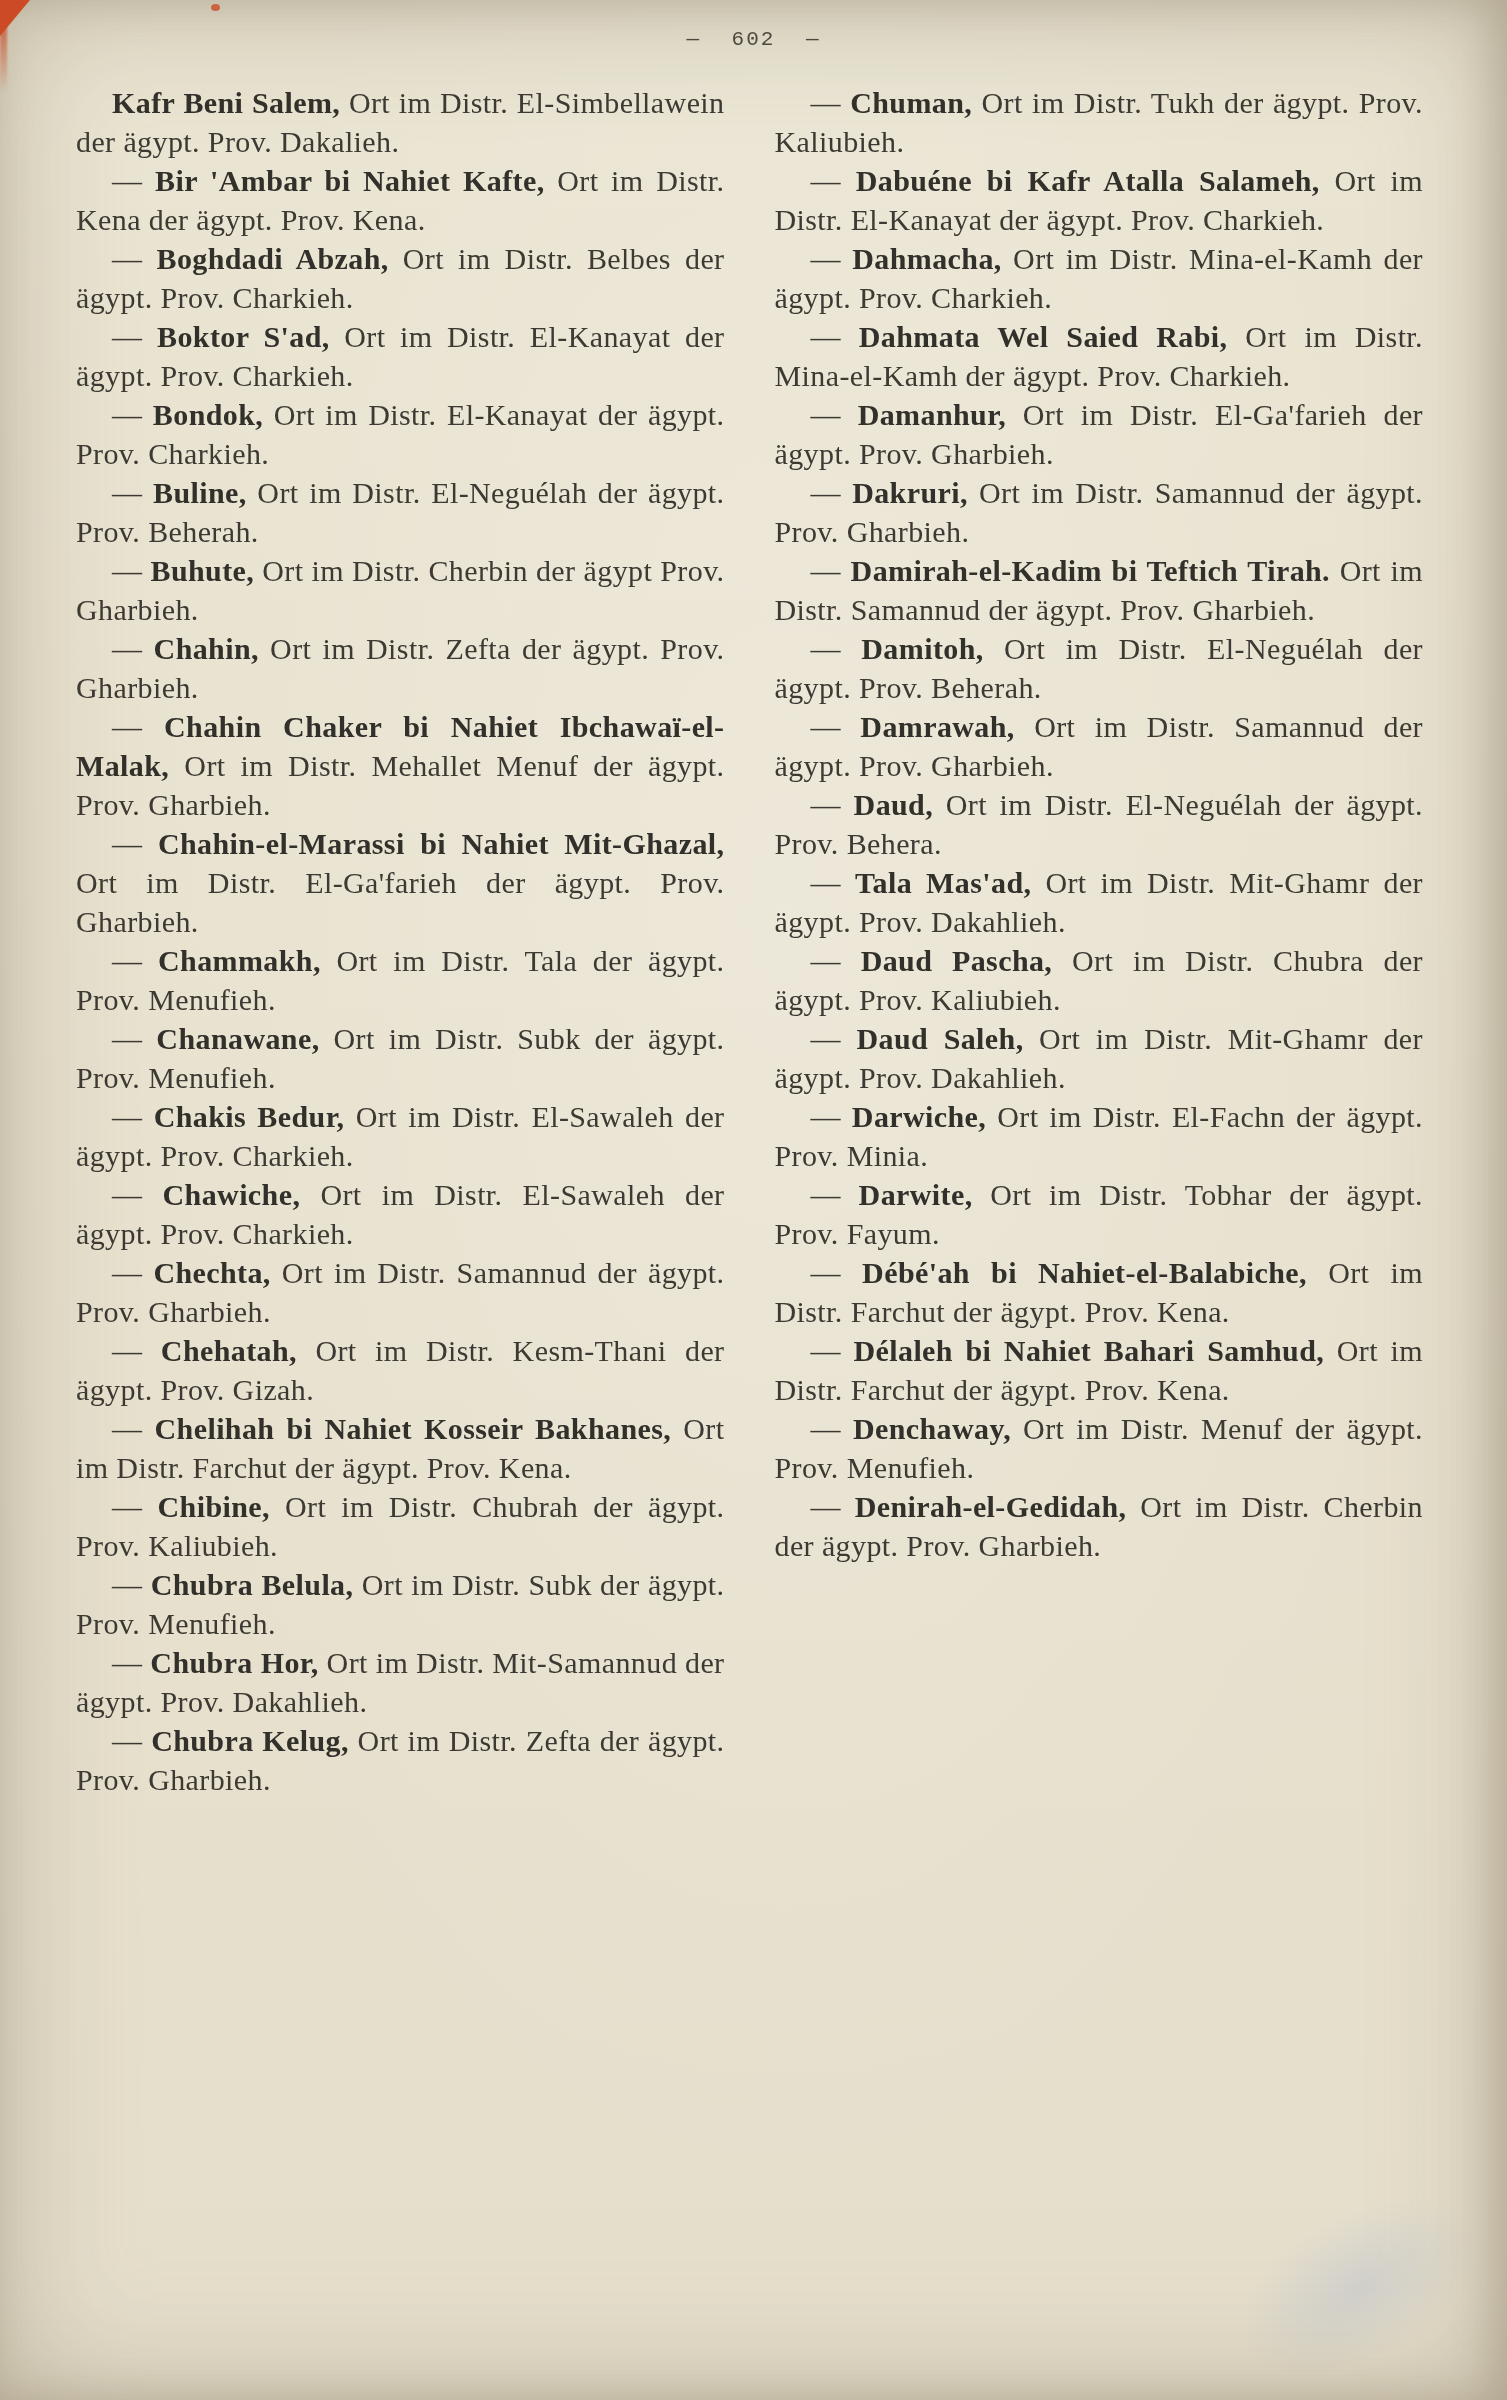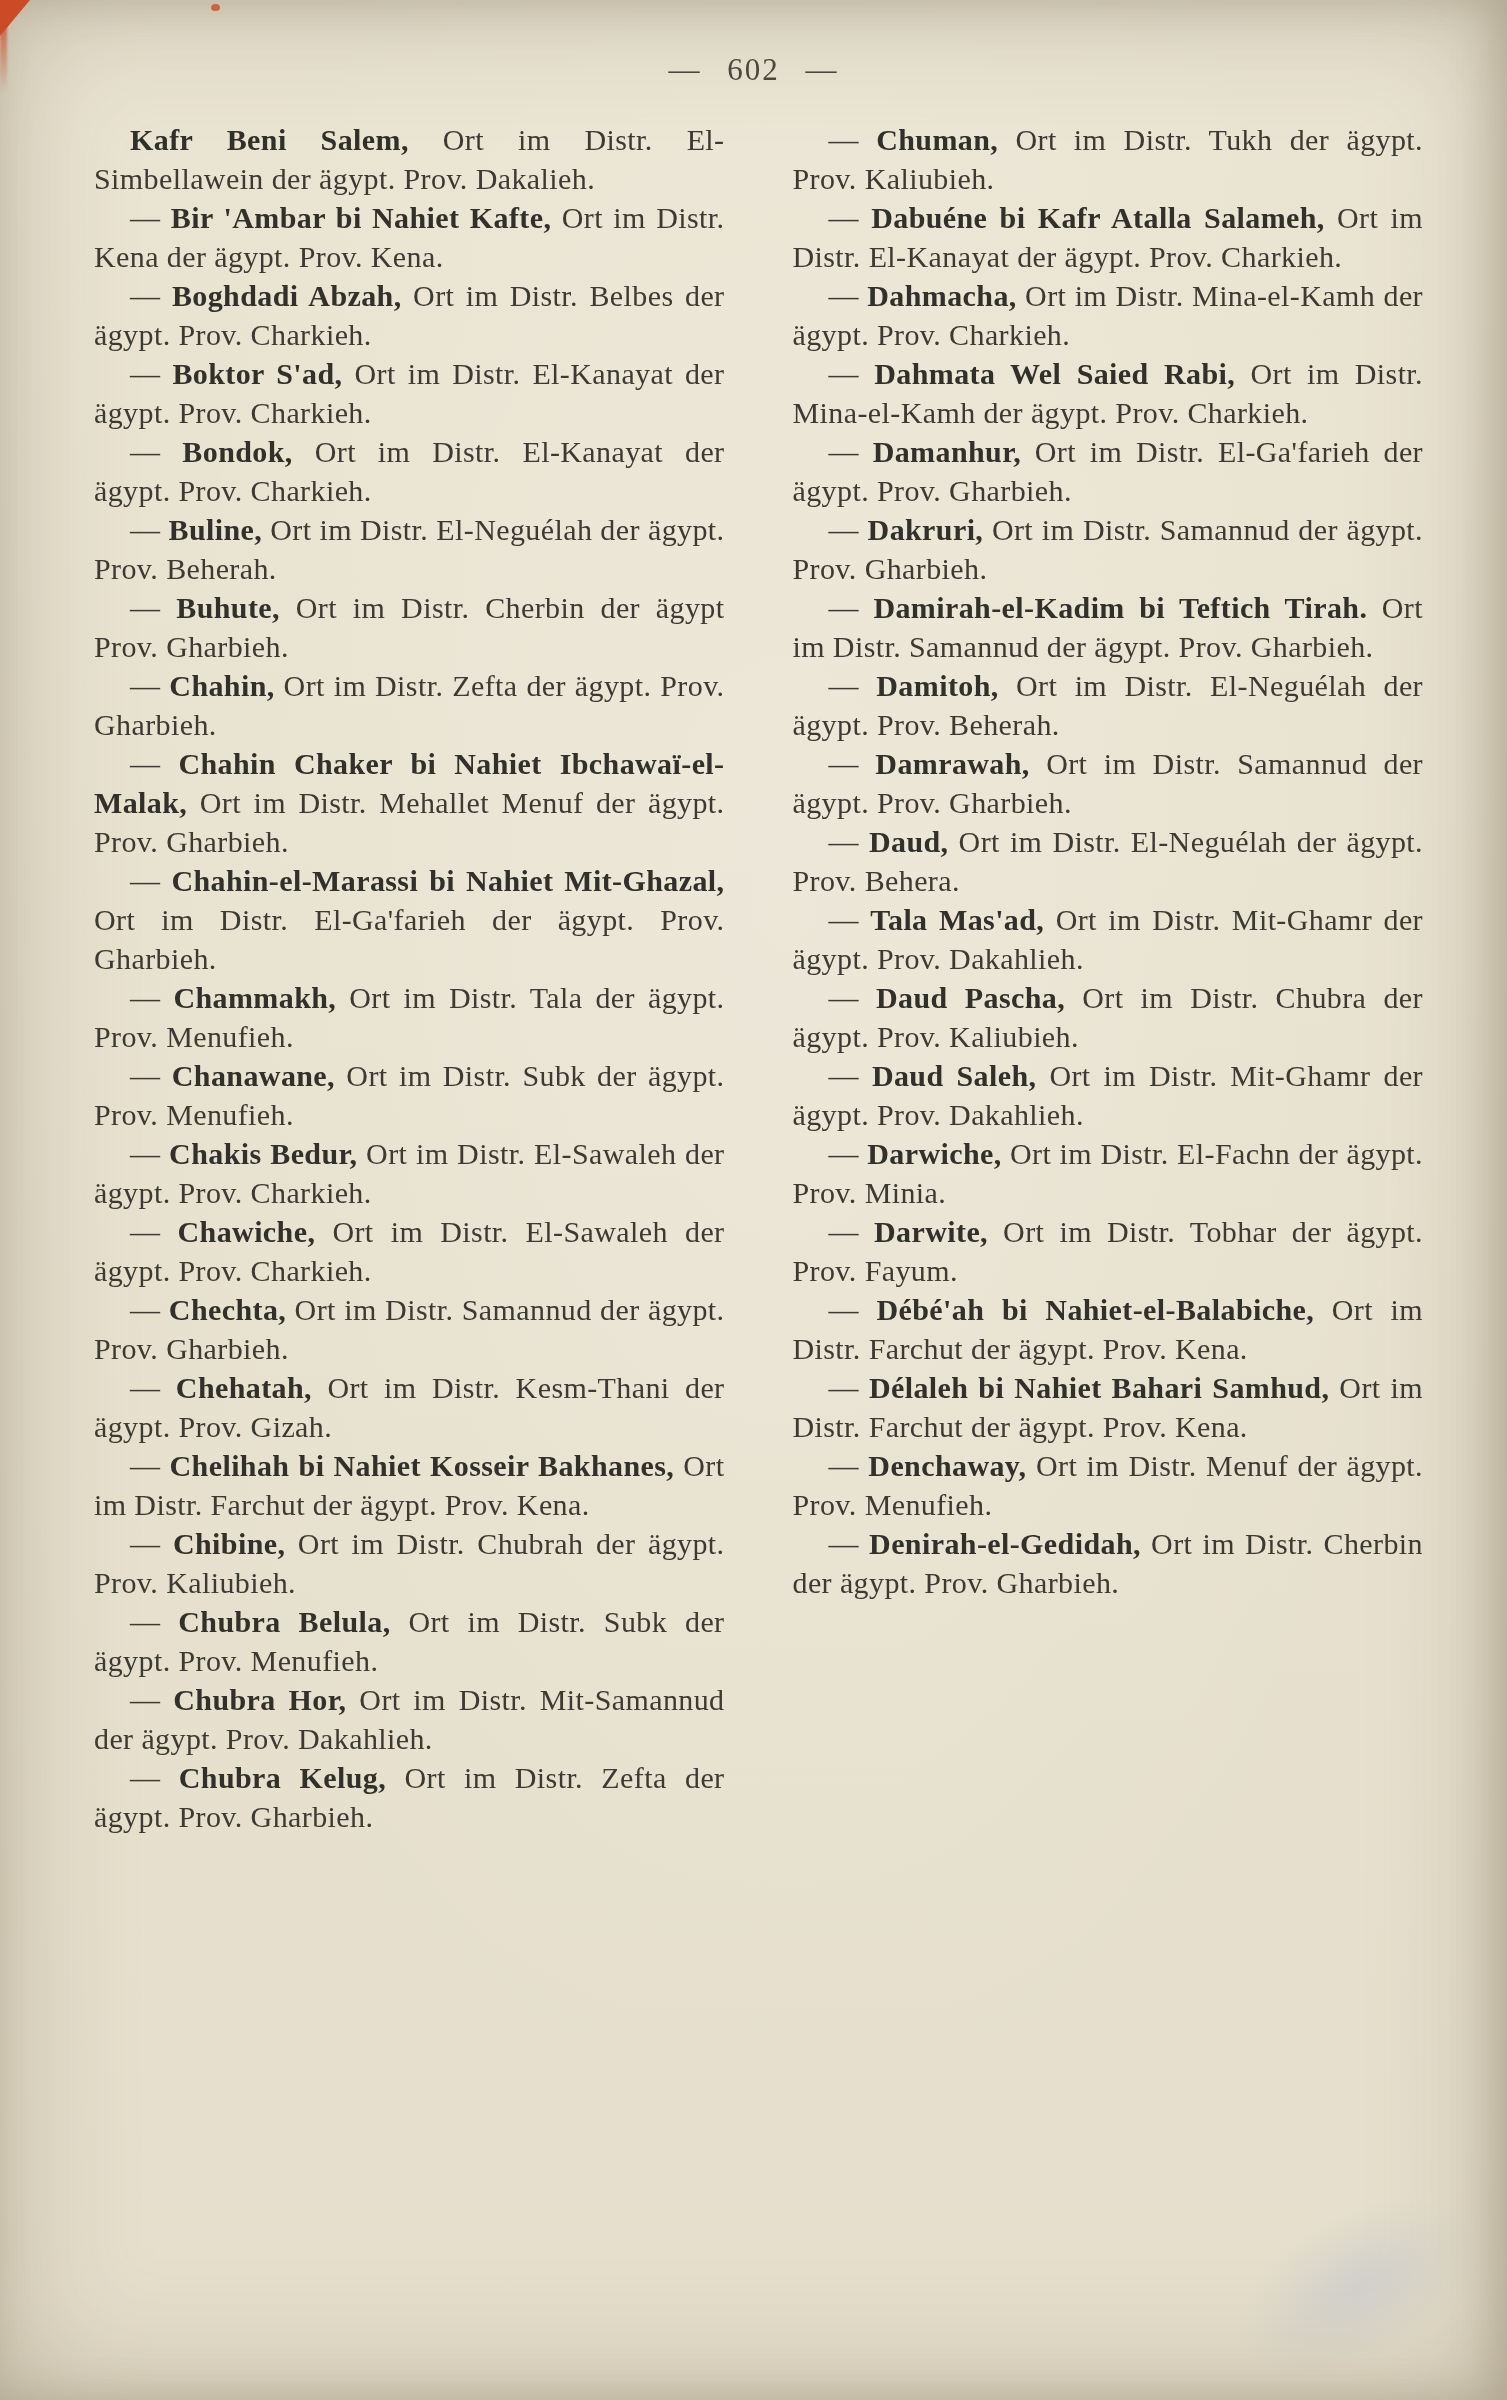--- a/index.html
+++ b/index.html
@@ -38,32 +38,32 @@
     opacity:0.8; filter: blur(0.5px);
   }
   .smudge {
     position:absolute; right:18px; bottom:40px; width:259px; height:149px;
     background: radial-gradient(ellipse at center, rgba(110,140,210,0.17), rgba(110,140,210,0) 70%);
     transform: rotate(-28deg);
     pointer-events:none;
   }
   
   .page-header {
-    padding-top: 52px;
+    padding-top: 28px;
     text-align:center;
-    font-size: 31px;
+    font-size: 21px;
     letter-spacing: 2px;
     word-spacing: 16px;
     color: #4a473e;
+    font-family: Liberation Mono, monospace;
   }
   .columns {
     display:flex;
-    gap: 68px;
+    gap: 50px;
     padding: 32px 84px 0 76px;
-    margin-left: 18px;
   }
   .column { flex:1 1 0; min-width:0; }
   p.entry {
     font-size: 30px;
     line-height: 39px;
     text-align: justify;
     text-indent: 36px;
     letter-spacing: 0.4px;
     color: var(--ink, #3c3a33);
   }

